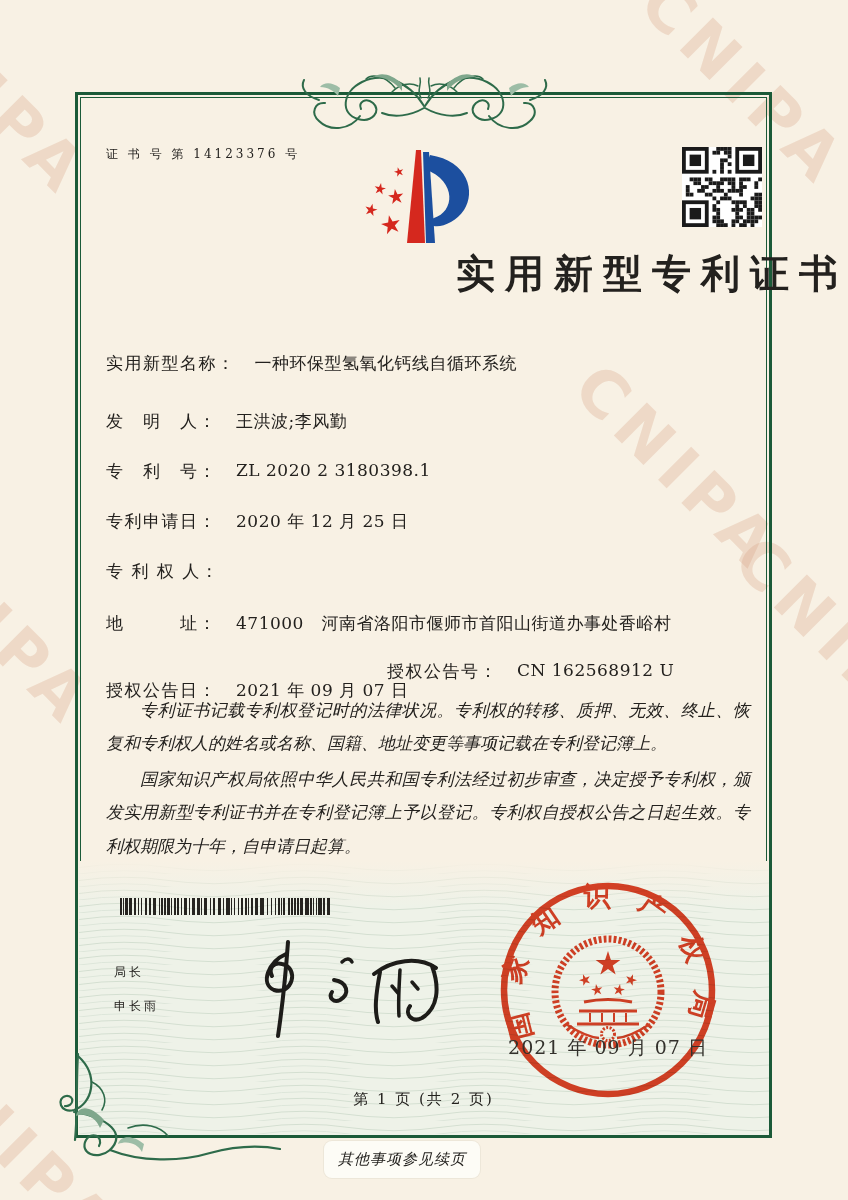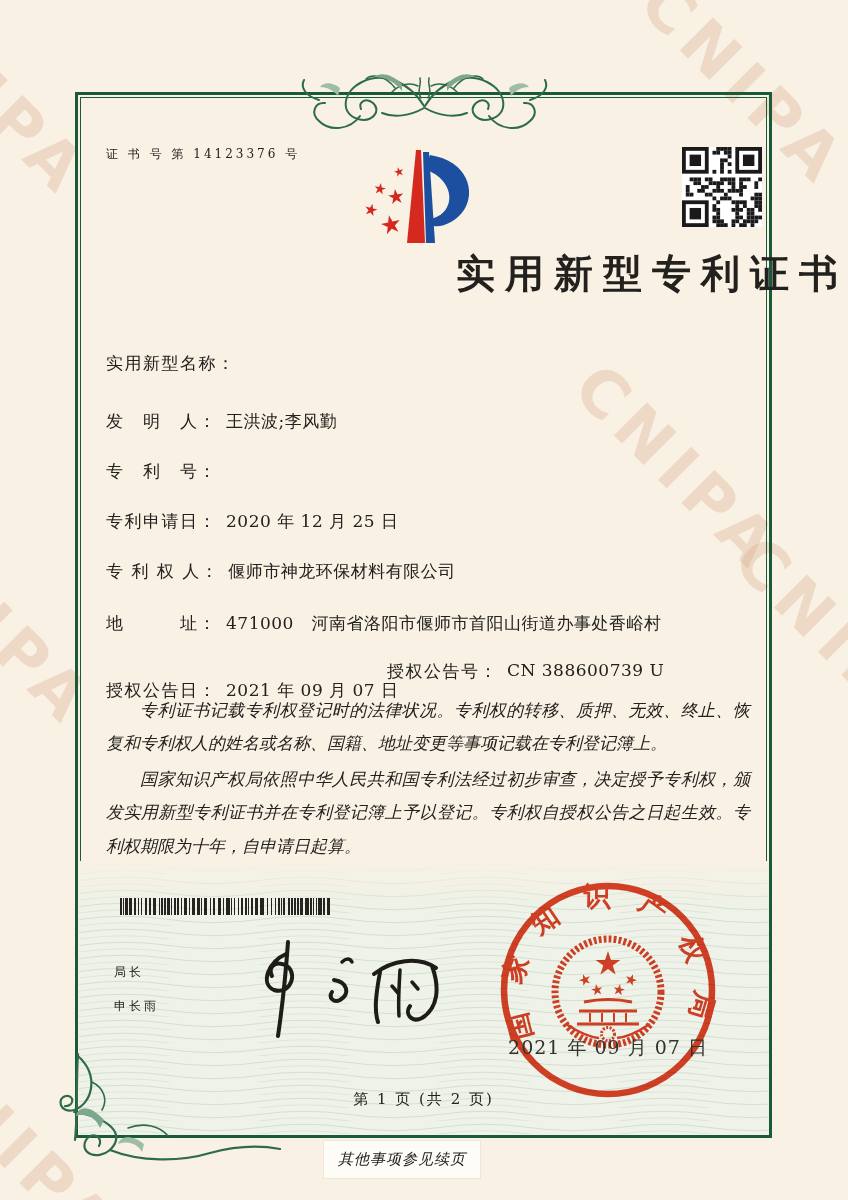--- a/index.html
+++ b/index.html
@@ -16,33 +16,33 @@
     transform:rotate(45deg);transform-origin:0 0;
   }
   .frame{
     position:absolute;left:75px;top:92px;width:697px;height:1046px;
     box-sizing:border-box;border:3px solid #1b5a38;z-index:1;
   }
   .frame::before{content:"";position:absolute;inset:2px;border:1px solid #1b5a38;}
   .layer{position:absolute;z-index:2;}
   .certno{left:106px;top:146px;font-size:12px;letter-spacing:3px;}
   .title{left:0;right:0;top:247px;text-align:right;font-size:39px;font-weight:600;letter-spacing:10px;}
-  .frow{position:absolute;left:106px;z-index:2;font-size:17px;display:flex;}
+  .frow{position:absolute;left:106px;z-index:2;font-size:17px;display:flex;gap:10px;}
   .flabel{letter-spacing:1.5px;white-space:pre;}
   .fvalue{margin-left:9px;letter-spacing:0.5px;white-space:pre;}
   .bodytext{left:106px;top:694px;width:644px;font-size:17px;line-height:1.95;text-align:justify;font-style:italic;}
   .bodytext p{margin:0 0 3px 0;text-indent:2em;}
   .sigblock{left:114px;top:964px;font-size:12px;letter-spacing:3px;
     font-family:"DejaVu Sans","Liberation Sans",sans-serif;}
   .sigblock div{margin-bottom:17px;}
   .sealdate{left:500px;top:1035px;width:216px;text-align:center;font-size:19px;
     letter-spacing:1px;color:#33312c;z-index:4;}
   .pagefoot{left:75px;top:1090px;width:697px;text-align:center;font-size:15px;letter-spacing:2px;}
   .notebox{left:324px;top:1141px;width:156px;height:37px;line-height:37px;text-align:center;
-    background:#fdfcf6;border-radius:0;box-shadow:0 0 0 1px rgba(120,110,90,0.08);
+    background:#fdfcf6;border-radius:8px;box-shadow:0 0 0 1px rgba(120,110,90,0.08);
     font-size:15px;font-style:italic;letter-spacing:1px;}
   svg{display:block;}
   .sealwrap{left:496px;top:878px;z-index:3;mix-blend-mode:multiply;opacity:.96;}
 </style>
 </head>
 <body>
 
 <div class="wm" style="left:-80px;top:-25px">CNIPA</div>
 <div class="wm" style="left:678px;top:-35px">CNIPA</div>
 <div class="wm" style="left:612px;top:350px">CNIPA</div>
@@ -247,47 +247,48 @@
       <rect x="0" y="53.33333333333333" width="26.666666666666664" height="26.666666666666664" fill="#1a1a1a"></rect>
       <rect x="3.8095238095238093" y="57.14285714285714" width="19.047619047619047" height="19.047619047619047" fill="#ffffff"></rect>
       <rect x="7.619047619047619" y="60.95238095238095" width="11.428571428571427" height="11.428571428571427" fill="#1a1a1a"></rect>
     </g>
 </svg>
 
 <div class="layer title">实用新型专利证书</div>
 
 <div class="frow" style="top:352px">
   <span class="flabel">实用新型名称：</span>
+  <span class="fvalue">一种环保型氢氧化钙线自循环系统</span>
 </div>
 <div class="frow" style="top:410px">
   <span class="flabel">发　明　人：</span>
   <span class="fvalue">王洪波;李风勤</span>
 </div>
 <div class="frow" style="top:460px">
   <span class="flabel">专　利　号：</span>
+  <span class="fvalue">ZL 2020 2 3180398.1</span>
 </div>
 <div class="frow" style="top:510px">
   <span class="flabel">专利申请日：</span>
   <span class="fvalue">2020 年 12 月 25 日</span>
 </div>
 <div class="frow" style="top:560px">
   <span class="flabel">专 利 权 人：</span>
-  <span class="fvalue">偃师市神龙环保材料有限公司</span>
 </div>
 <div class="frow" style="top:612px">
   <span class="flabel">地　　　址：</span>
   <span class="fvalue">471000　河南省洛阳市偃师市首阳山街道办事处香峪村</span>
 </div>
 <div class="frow" style="top:679px">
   <span class="flabel">授权公告日：</span>
   <span class="fvalue">2021 年 09 月 07 日</span>
 </div>
 <div class="frow" style="top:660px;left:387px">
   <span class="flabel">授权公告号：</span>
-  <span class="fvalue">CN 388600739 U</span>
+  <span class="fvalue">CN 162568912 U</span>
 </div>
 
 <div class="layer bodytext">
   <p>专利证书记载专利权登记时的法律状况。专利权的转移、质押、无效、终止、恢复和专利权人的姓名或名称、国籍、地址变更等事项记载在专利登记簿上。</p>
   <p>国家知识产权局依照中华人民共和国专利法经过初步审查，决定授予专利权，颁发实用新型专利证书并在专利登记簿上予以登记。专利权自授权公告之日起生效。专利权期限为十年，自申请日起算。</p>
 </div>
 
 <svg class="layer" style="left:120px;top:898px" width="215" height="17">
   <g id="bcbars" fill="#262420">
       <rect x="0" y="0" width="2" height="17"></rect>

